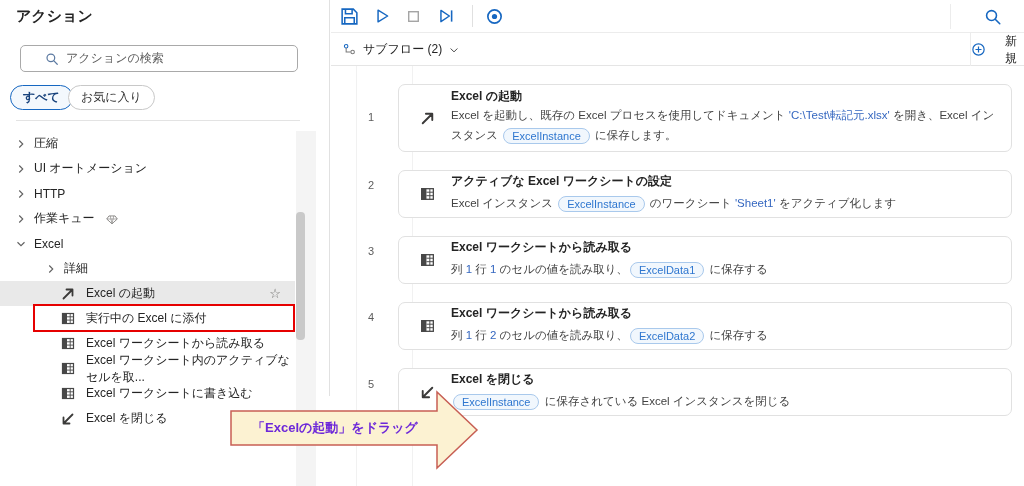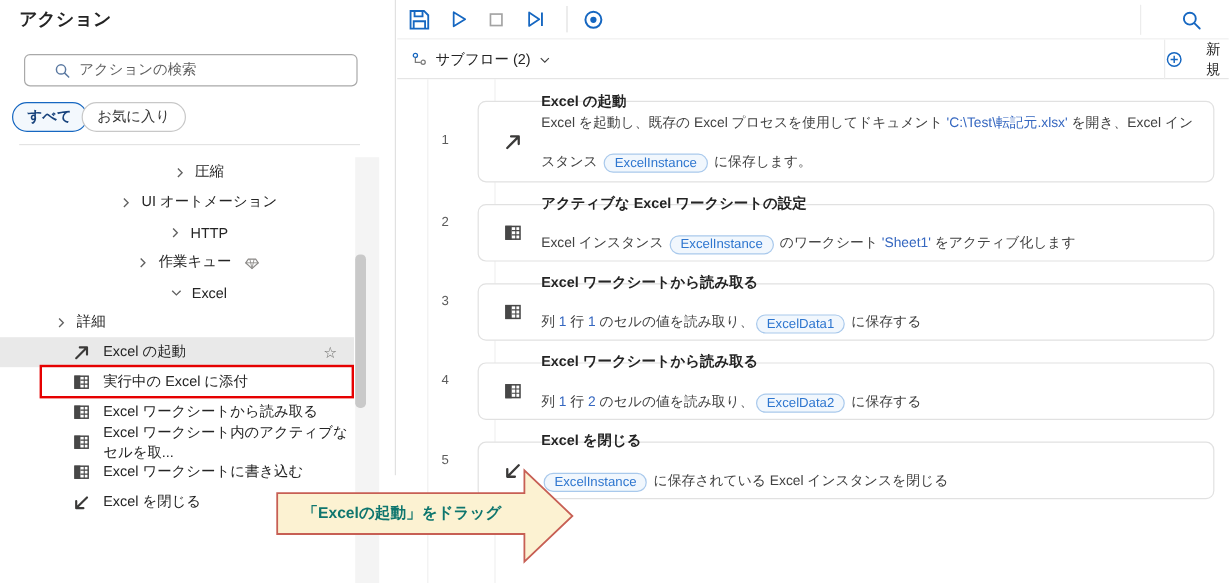--- a/index.html
+++ b/index.html
@@ -16,21 +16,21 @@
   #search-box .ph { font-size:12px; color:#5f5f5f; }
   .pill { position:absolute; top:85px; height:25px; border-radius:13px; display:flex; align-items:center;
     justify-content:center; font-size:12px; background:#fff; border:1px solid #c8c8c8; padding:0 12px; }
   #pill-all { left:10px; border:1.5px solid #1667c1; background:#f3f8fd; color:#17427c; font-weight:600; }
   #pill-fav { left:68px; color:#333; }
   #panel-divider { left:16px; top:120px; width:284px; height:1px; background:#e3e3e3; }
 
   #tree { left:0; top:131px; width:295px; }
   .trow { height:25px; display:flex; align-items:center; font-size:12px; }
   .trow .chev { width:14px; height:14px; margin-right:6px; flex:0 0 auto; }
-  .lvl1 { padding-left:34px;justify-content:center; }
+  .lvl1 { padding-left:14px; }
   .lvl2 { padding-left:44px;text-align:center; }
   .leaf { padding-left:60px; }
   .leaf .licon { width:17px; height:16px; margin-right:9px; flex:0 0 auto; }
   .trow.sel { background:#e9e9e9; }
   .gem { width:14px; height:14px; margin-left:10px; }
   .star { margin-left:auto; margin-right:14px; font-size:13px; color:#70706e; }
   #select-red-box { left:33px; top:304px; width:262px; height:28px; border:2px solid #e60000; z-index:9; pointer-events:none; }
   #lp-scroll-track { left:296px; top:131px; width:20px; height:355px; background:#f4f4f4; }
   #lp-scroll-thumb { left:296px; top:212px; width:9px; height:128px; background:#c9c9c9; border-radius:4px; }
 
@@ -55,26 +55,26 @@
   
   .gutter-line { top:66px; width:1px; height:420px; background:#f1f1f1; z-index:1; }
   .stepno { width:26px; text-align:center; font-size:11px; color:#5c5c5c; z-index:2; }
   .card { left:398px; width:614px; background:#fff; border:1px solid #e1e1e1; border-radius:7px; z-index:2;
     display:flex; align-items:center; padding:6px 14px 6px 20px; }
   .card .cicon { width:22px; flex:0 0 auto; margin-right:10px; display:flex; align-items:center; }
   .card .ctitle { font-size:12px; font-weight:700; margin-bottom:2px; }
   .card .cdesc { font-size:11.5px; color:#424242; line-height:1.55; }
   .seg-value { color:#3567c0; }
   .var-pill { display:inline-block; border:1px solid #a9c9ec; background:#f1f7fd; color:#2e76cf;
-    border-radius:9px; font-size:11px; line-height:14px; padding:0 8px; margin:16px 2px; vertical-align:-1px; }
+    border-radius:9px; font-size:11px; line-height:14px; padding:0 8px; margin:4px 2px; vertical-align:-1px; }
 
   
   #callout { left:228px; top:387px; width:256px; height:88px; z-index:50; }
   #callout-text { left:236px; top:412px; width:198px; height:32px; z-index:51; display:flex; align-items:center;
-    justify-content:center; font-size:13px; font-weight:600; color:#0f766e; }
+    justify-content:center; font-size:13px; font-weight:600; color:#6d28d9; }
   svg { display:block; }
 </style>
 </head>
 <body>
 
 <div id="stage">
 
   <div id="left-panel" class="abs">
     <div id="panel-title" class="abs">アクション</div>
 

